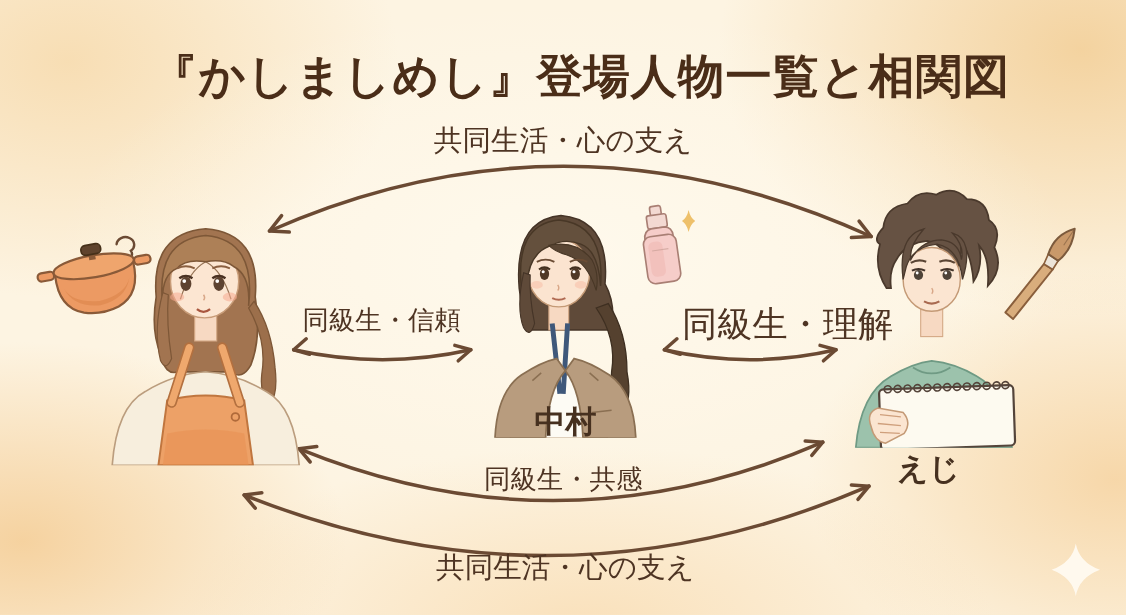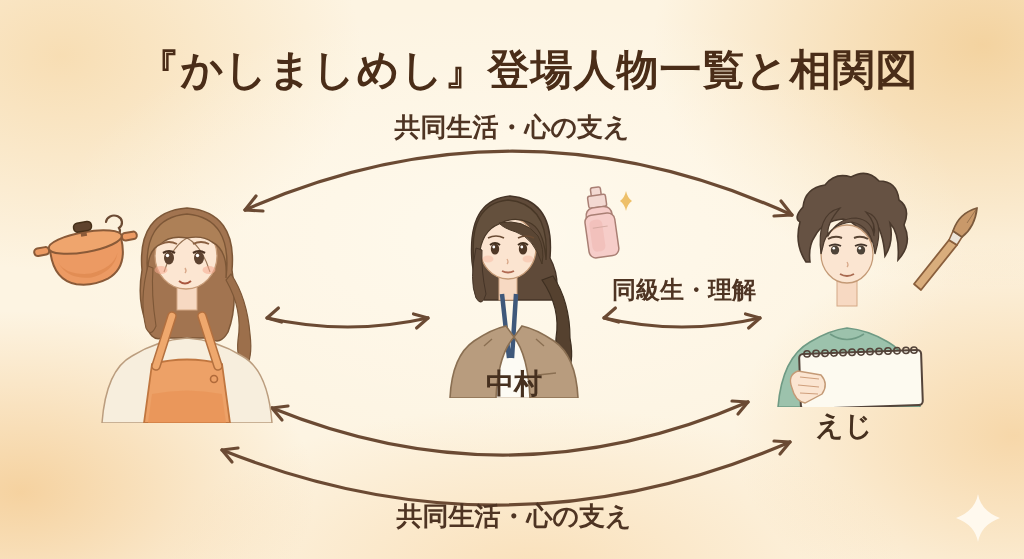--- a/index.html
+++ b/index.html
@@ -14,25 +14,25 @@
       radial-gradient(52% 42% at 52% 102%, rgba(248,216,170,.7), rgba(248,216,170,0) 70%),
       radial-gradient(38% 48% at 99% 78%, rgba(245,208,155,.8), rgba(245,208,155,0) 72%),
       #fdf4e2;
   }
   .title{
     position:absolute;top:33px;left:0;width:100%;margin:16px;text-align:center;
     font-size:42px;font-weight:bold;color:#4a2d18;letter-spacing:1px;line-height:1;
   }
   .rel-label{
     position:absolute;transform:translateX(-50%);white-space:nowrap;
-    font-weight:bold;color:#4e3423;line-height:1;
+    font-weight:normal;color:#4e3423;line-height:1;
   }
   #lbl-top{left:512px;top:114px;font-size:26px;}
   #lbl-left{left:347px;top:280px;font-size:24px;}
-  #lbl-right{left:684px;top:278px;font-size:24px;}
+  #lbl-right{left:716px;top:278px;font-size:32px;}
   #lbl-binner{left:512px;top:425px;font-size:24px;}
   #lbl-bouter{left:514px;top:503px;font-size:26px;}
   .char-name{
     position:absolute;transform:translateX(-50%);white-space:nowrap;
     font-weight:bold;color:#46301f;line-height:1;font-size:28px;
   }
   #name-chiharu{left:185px;top:412px;}
   #name-nakamura{left:514px;top:370px;}
   #name-eji{left:844px;top:412px;}
   .abs{position:absolute;}
@@ -67,21 +67,23 @@
       <path d="M 748 402 L 732 401 M 748 402 L 738 414"></path>
     </g>
     <g>
       <path d="M 222 450 Q 506 564 790 442"></path>
       <path d="M 222 450 L 232 462 M 222 450 L 238 448"></path>
       <path d="M 790 442 L 774 441 M 790 442 L 780 454"></path>
     </g>
   </svg>
 
   <div class="rel-label" id="lbl-top">共同生活・心の支え</div>
+  <div class="rel-label" id="lbl-left">同級生・信頼</div>
   <div class="rel-label" id="lbl-right">同級生・理解</div>
+  <div class="rel-label" id="lbl-binner">同級生・共感</div>
   <div class="rel-label" id="lbl-bouter">共同生活・心の支え</div>
 
   <svg class="abs" style="left:92px;top:188px" width="190" height="235" viewBox="0 0 190 235">
     <path d="M50 82 Q 45 24 95 20 Q 145 24 140 82 Q 146 118 136 144 Q 128 158 118 150 L 70 150 Q 58 154 54 134 Q 45 112 50 82 Z" fill="#a27450" stroke="#7d5737" stroke-width="1.5"></path>
     <path d="M134 92 Q 151 122 146 152 Q 144 172 153 180 Q 161 171 158 146 Q 155 110 139 86 Z" fill="#9c6f4b" stroke="#7d5737" stroke-width="1.2"></path>
     <rect x="85" y="96" width="20" height="26" fill="#f7d9c2" stroke="#d4a885" stroke-width="1"></rect>
     <path d="M10 235 Q 14 182 40 168 Q 66 152 95 150 Q 124 152 150 168 Q 176 182 180 235 Z" fill="#f7eedd" stroke="#bb9d7e" stroke-width="1.5"></path>
     <path d="M52 235 L 60 176 Q 95 167 130 176 L 138 235 Z" fill="#eda167" stroke="#c0763f" stroke-width="1.8"></path>
     <path d="M56 235 L 60 206 Q 95 199 130 206 L 134 235 Z" fill="#e78f52" opacity="0.55"></path>
     <path d="M64 178 L 80 128" stroke="#b3703f" stroke-width="9.5" stroke-linecap="round"></path>

